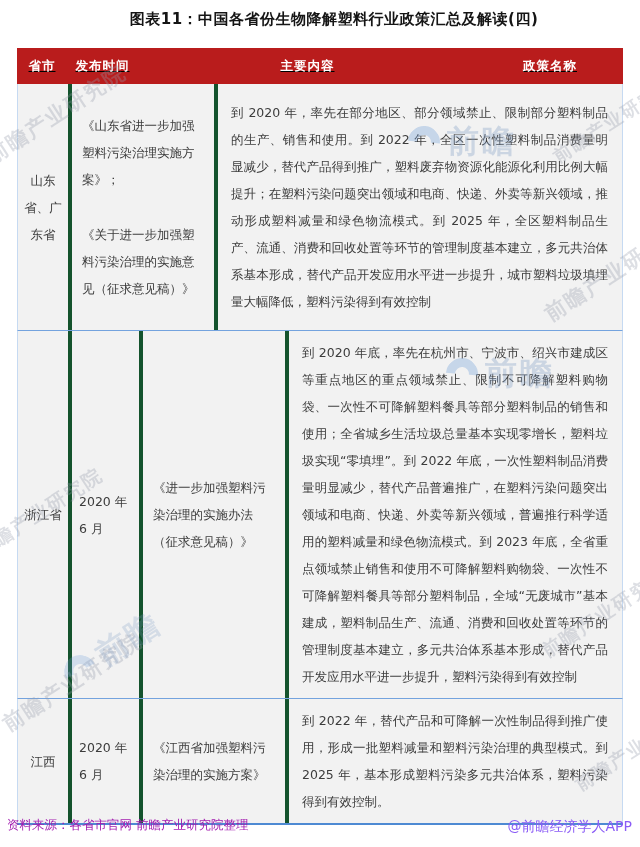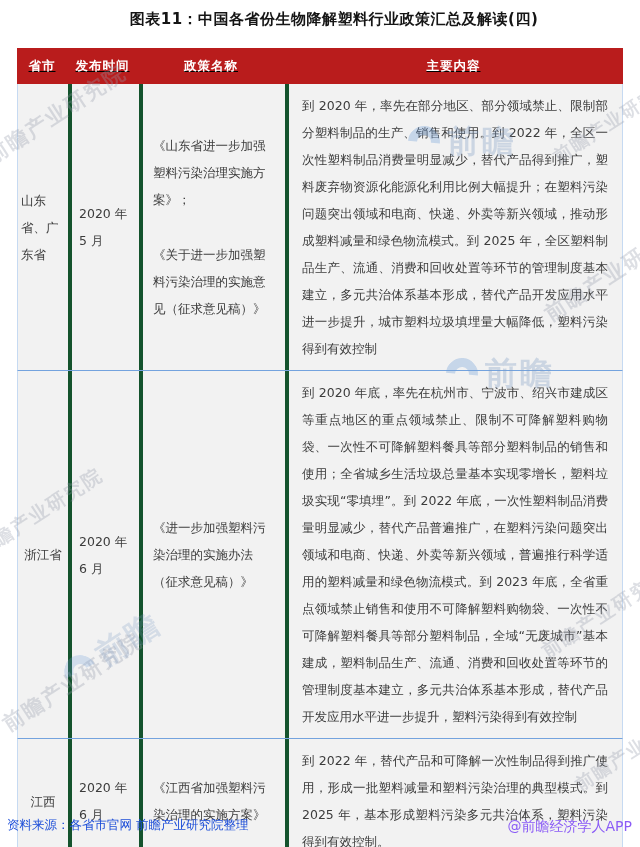--- a/index.html
+++ b/index.html
@@ -56,29 +56,29 @@
     flex-direction:column;
     justify-content:center;
     font-size:12.5px;
     color:#3C3C3C;
     line-height:27px;
   }
   .td + .td { border-left:4px solid #14532d; }
   .row-1 { min-height:246px; }
   .row-2 { min-height:362px; }
   .row-3 { min-height:103px; }
-  .cell-province { align-items:center; text-align:left; padding:4px 3px; }
+  .cell-province { align-items:center; text-align:center; padding:4px 3px; }
   .cell-date   { padding:4px 5px 4px 7px; }
   .cell-policy { padding:6px 10px;gap:28px; }
   .cell-content{ padding:8px 14px 8px 13px; text-align:justify; }
   .source {
     position:absolute;
     left:7px; top:817px;
     font-size:12.5px;
-    color:#1d4ed8;
+    color:#a21caf;
   }
   .credit {
     position:absolute;
     right:8px; top:818px;
     font-size:14px;
     color:#8b5cf6;
   }
   
   .wm {
     position:absolute;
@@ -148,27 +148,26 @@
   <span class="logo-arc"></span>
   <span class="logo-zh">前瞻</span>
 </div>
 
 <div class="title">图表11：中国各省份生物降解塑料行业政策汇总及解读(四)</div>
 
 <div class="policy-table">
   <div class="thead">
     <div class="th col-province">省市</div>
     <div class="th col-date">发布时间</div>
+    <div class="th col-content">主要内容</div>
     <div class="th col-policy">政策名称</div>
-    <div class="th col-content">主要内容</div>
   </div>
 
   <div class="trow row-1">
     <div class="td col-province cell-province">山东省、广东省</div>
-    <div class="td col-date cell-date">2020 年 5 月</div>
     <div class="td col-policy cell-policy">
       <div>《山东省进一步加强塑料污染治理实施方案》；</div>
       <div>《关于进一步加强塑料污染治理的实施意见（征求意见稿）》</div>
     </div>
     <div class="td col-content cell-content">到 2020 年，率先在部分地区、部分领域禁止、限制部分塑料制品的生产、销售和使用。到 2022 年，全区一次性塑料制品消费量明显减少，替代产品得到推广，塑料废弃物资源化能源化利用比例大幅提升；在塑料污染问题突出领域和电商、快递、外卖等新兴领域，推动形成塑料减量和绿色物流模式。到 2025 年，全区塑料制品生产、流通、消费和回收处置等环节的管理制度基本建立，多元共治体系基本形成，替代产品开发应用水平进一步提升，城市塑料垃圾填埋量大幅降低，塑料污染得到有效控制</div>
   </div>
 
   <div class="trow row-2">
     <div class="td col-province cell-province">浙江省</div>
     <div class="td col-date cell-date">2020 年 6 月</div>

